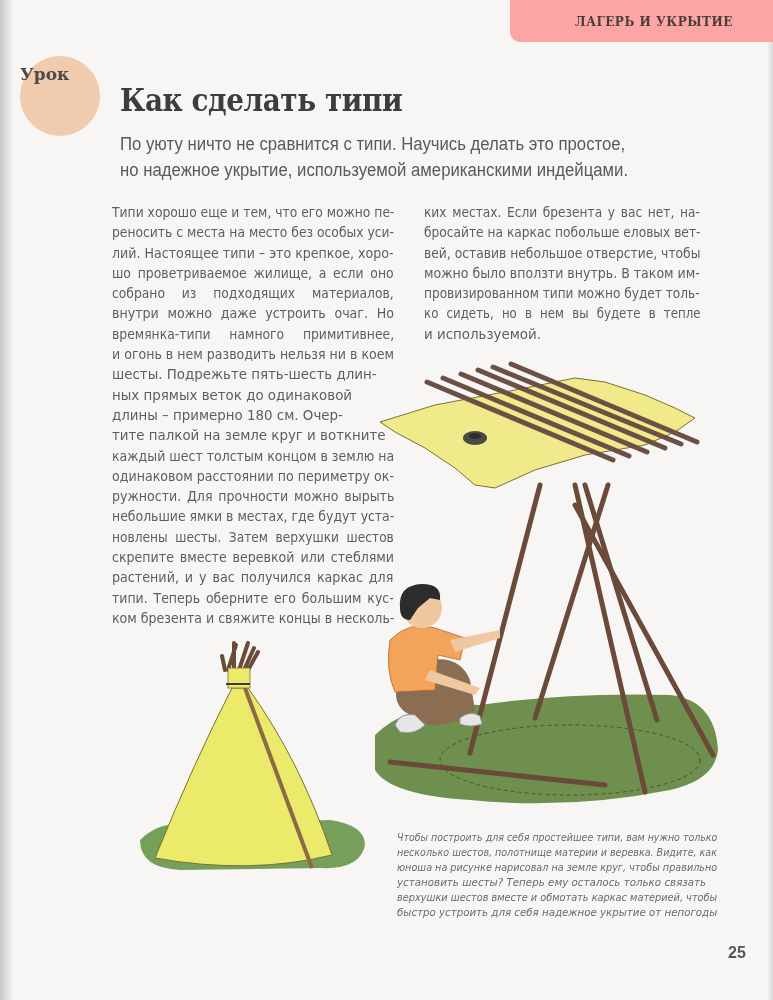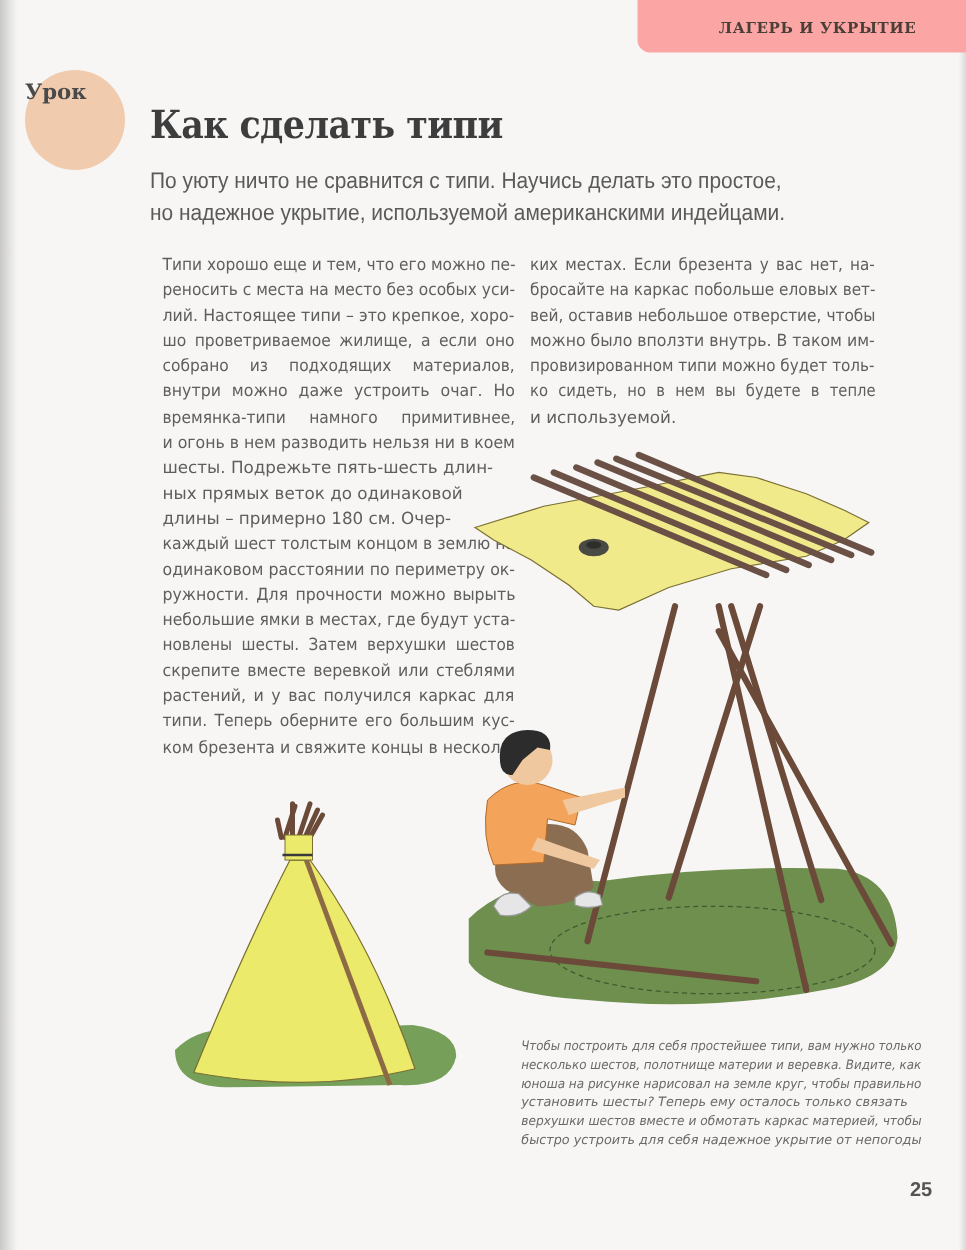--- a/index.html
+++ b/index.html
@@ -9,23 +9,23 @@
   .section-tab { position:absolute; left:510px; top:0; width:263px; height:42px; background:#fca5a5; border-bottom-left-radius:10px; }
   .section-tab span { position:absolute; right:40px; top:15px; font-family:"DejaVu Serif", serif; font-weight:bold; font-size:12px; letter-spacing:0.5px; color:#4a3f37; }
   .lesson-badge { position:absolute; left:20px; top:56px; width:80px; height:80px; border-radius:50%; background:#f1cbad; text-align:left; }
   .lesson-badge .lbl { position:absolute; left:0; right:0; top:8px; font-family:"DejaVu Serif", serif; font-weight:bold; font-size:17px; color:#4a4a4a; }
   .lesson-badge .num { position:absolute; left:0; right:0; top:27px; font-family:"DejaVu Serif", serif; font-weight:bold; font-size:36px; color:#3d3d3d; letter-spacing:-1px; }
   .page-title { position:absolute; left:120px; top:82px; font-family:"DejaVu Serif", serif; font-weight:bold; font-size:31px; color:#3d3d3d; letter-spacing:-0.5px; transform:scaleX(0.9); transform-origin:left; white-space:nowrap; }
   .lead { position:absolute; left:120px; top:131px; width:560px; font-family:"Liberation Sans", sans-serif; font-size:18px; line-height:26px; color:#5a5a5a; transform:scaleX(0.93); transform-origin:left; }
   .lead div { white-space:nowrap; }
   .col { position:absolute; font-family:"DejaVu Sans", sans-serif; font-size:13.4px; line-height:20.3px; color:#5e5e5e; }
   .col div { white-space:nowrap; transform-origin:left; }
-  .col1 { left:130px; top:203px; width:282px; }
+  .col1 { left:112px; top:203px; width:282px; }
   .col2 { left:424px; top:203px; width:276px; }
-  .caption { position:absolute; left:397px; top:830px; width:320px; font-family:"DejaVu Sans", sans-serif; font-style:italic; font-size:10.3px; line-height:15px; color:#6a6a6a;margin-left:20px; }
+  .caption { position:absolute; left:397px; top:830px; width:320px; font-family:"DejaVu Sans", sans-serif; font-style:italic; font-size:10.3px; line-height:15px; color:#6a6a6a; }
   .caption div { white-space:nowrap; }
   .page-num { position:absolute; left:728px; top:944px; font-family:"Liberation Sans", sans-serif; font-weight:bold; font-size:16px; color:#555; }
   svg { position:absolute; }
 </style>
 </head>
 <body>
 
 <div class="gutter"></div>
 <div class="right-edge"></div>
 
@@ -49,20 +49,21 @@
   <div style="transform: scaleX(0.922);">реносить с места на место без особых уси-</div>
   <div style="transform: scaleX(0.943);">лий. Настоящее типи – это крепкое, хоро-</div>
   <div style="word-spacing: 3px; transform: scaleX(0.928);">шо проветриваемое жилище, а если оно</div>
   <div style="word-spacing: 14px; transform: scaleX(0.922);">собрано из подходящих материалов,</div>
   <div style="word-spacing: 5px; transform: scaleX(0.943);">внутри можно даже устроить очаг. Но</div>
   <div style="word-spacing: 16px; transform: scaleX(0.925);">времянка-типи намного примитивнее,</div>
   <div style="transform: scaleX(0.94);">и огонь в нем разводить нельзя ни в коем</div>
   <div>шесты. Подрежьте пять-шесть длин-</div>
   <div>ных прямых веток до одинаковой</div>
   <div>длины – примерно 180 см. Очер-</div>
+  <div>тите палкой на земле круг и воткните</div>
   <div style="transform: scaleX(0.937);">каждый шест толстым концом в землю на</div>
   <div style="transform: scaleX(0.943);">одинаковом расстоянии по периметру ок-</div>
   <div style="word-spacing: 2px; transform: scaleX(0.94);">ружности. Для прочности можно вырыть</div>
   <div style="transform: scaleX(0.931);">небольшие ямки в местах, где будут уста-</div>
   <div style="word-spacing: 4px; transform: scaleX(0.913);">новлены шесты. Затем верхушки шестов</div>
   <div style="word-spacing: 2px; transform: scaleX(0.943);">скрепите вместе веревкой или стеблями</div>
   <div style="word-spacing: 2px; transform: scaleX(0.949);">растений, и у вас получился каркас для</div>
   <div style="word-spacing: 2px; transform: scaleX(0.934);">типи. Теперь оберните его большим кус-</div>
   <div style="transform: scaleX(0.94);">ком брезента и свяжите концы в несколь-</div>
 </div>

